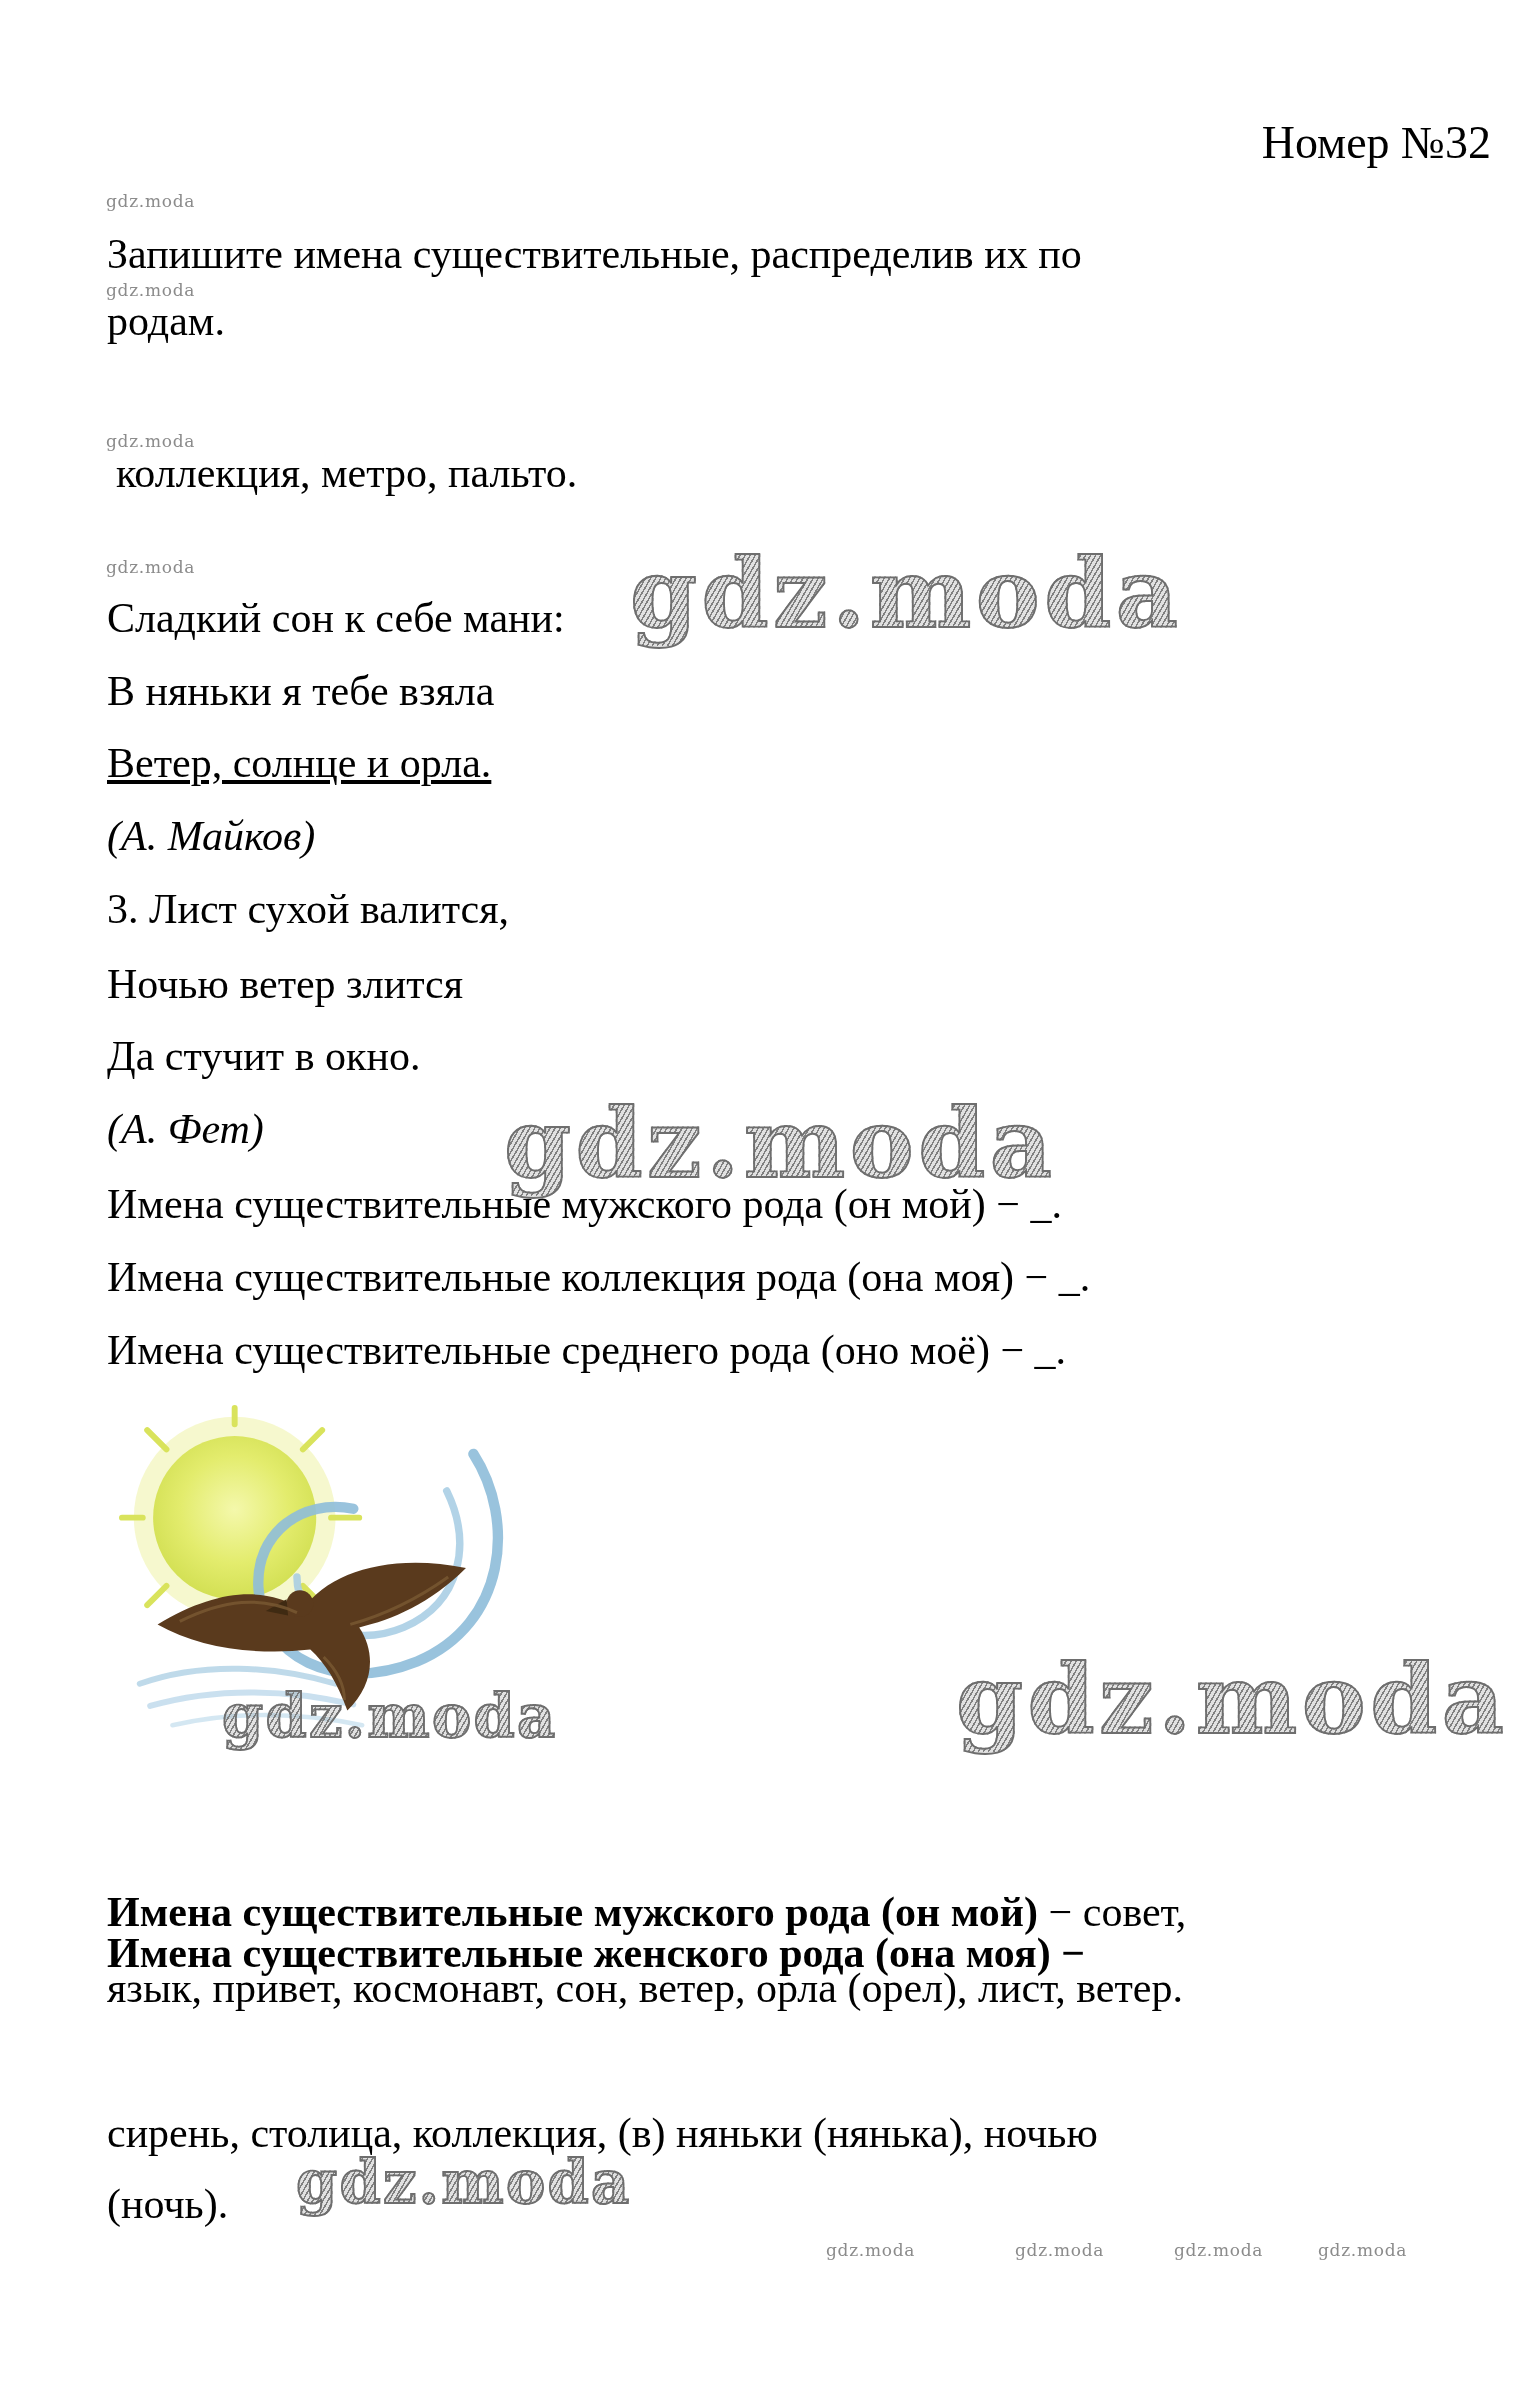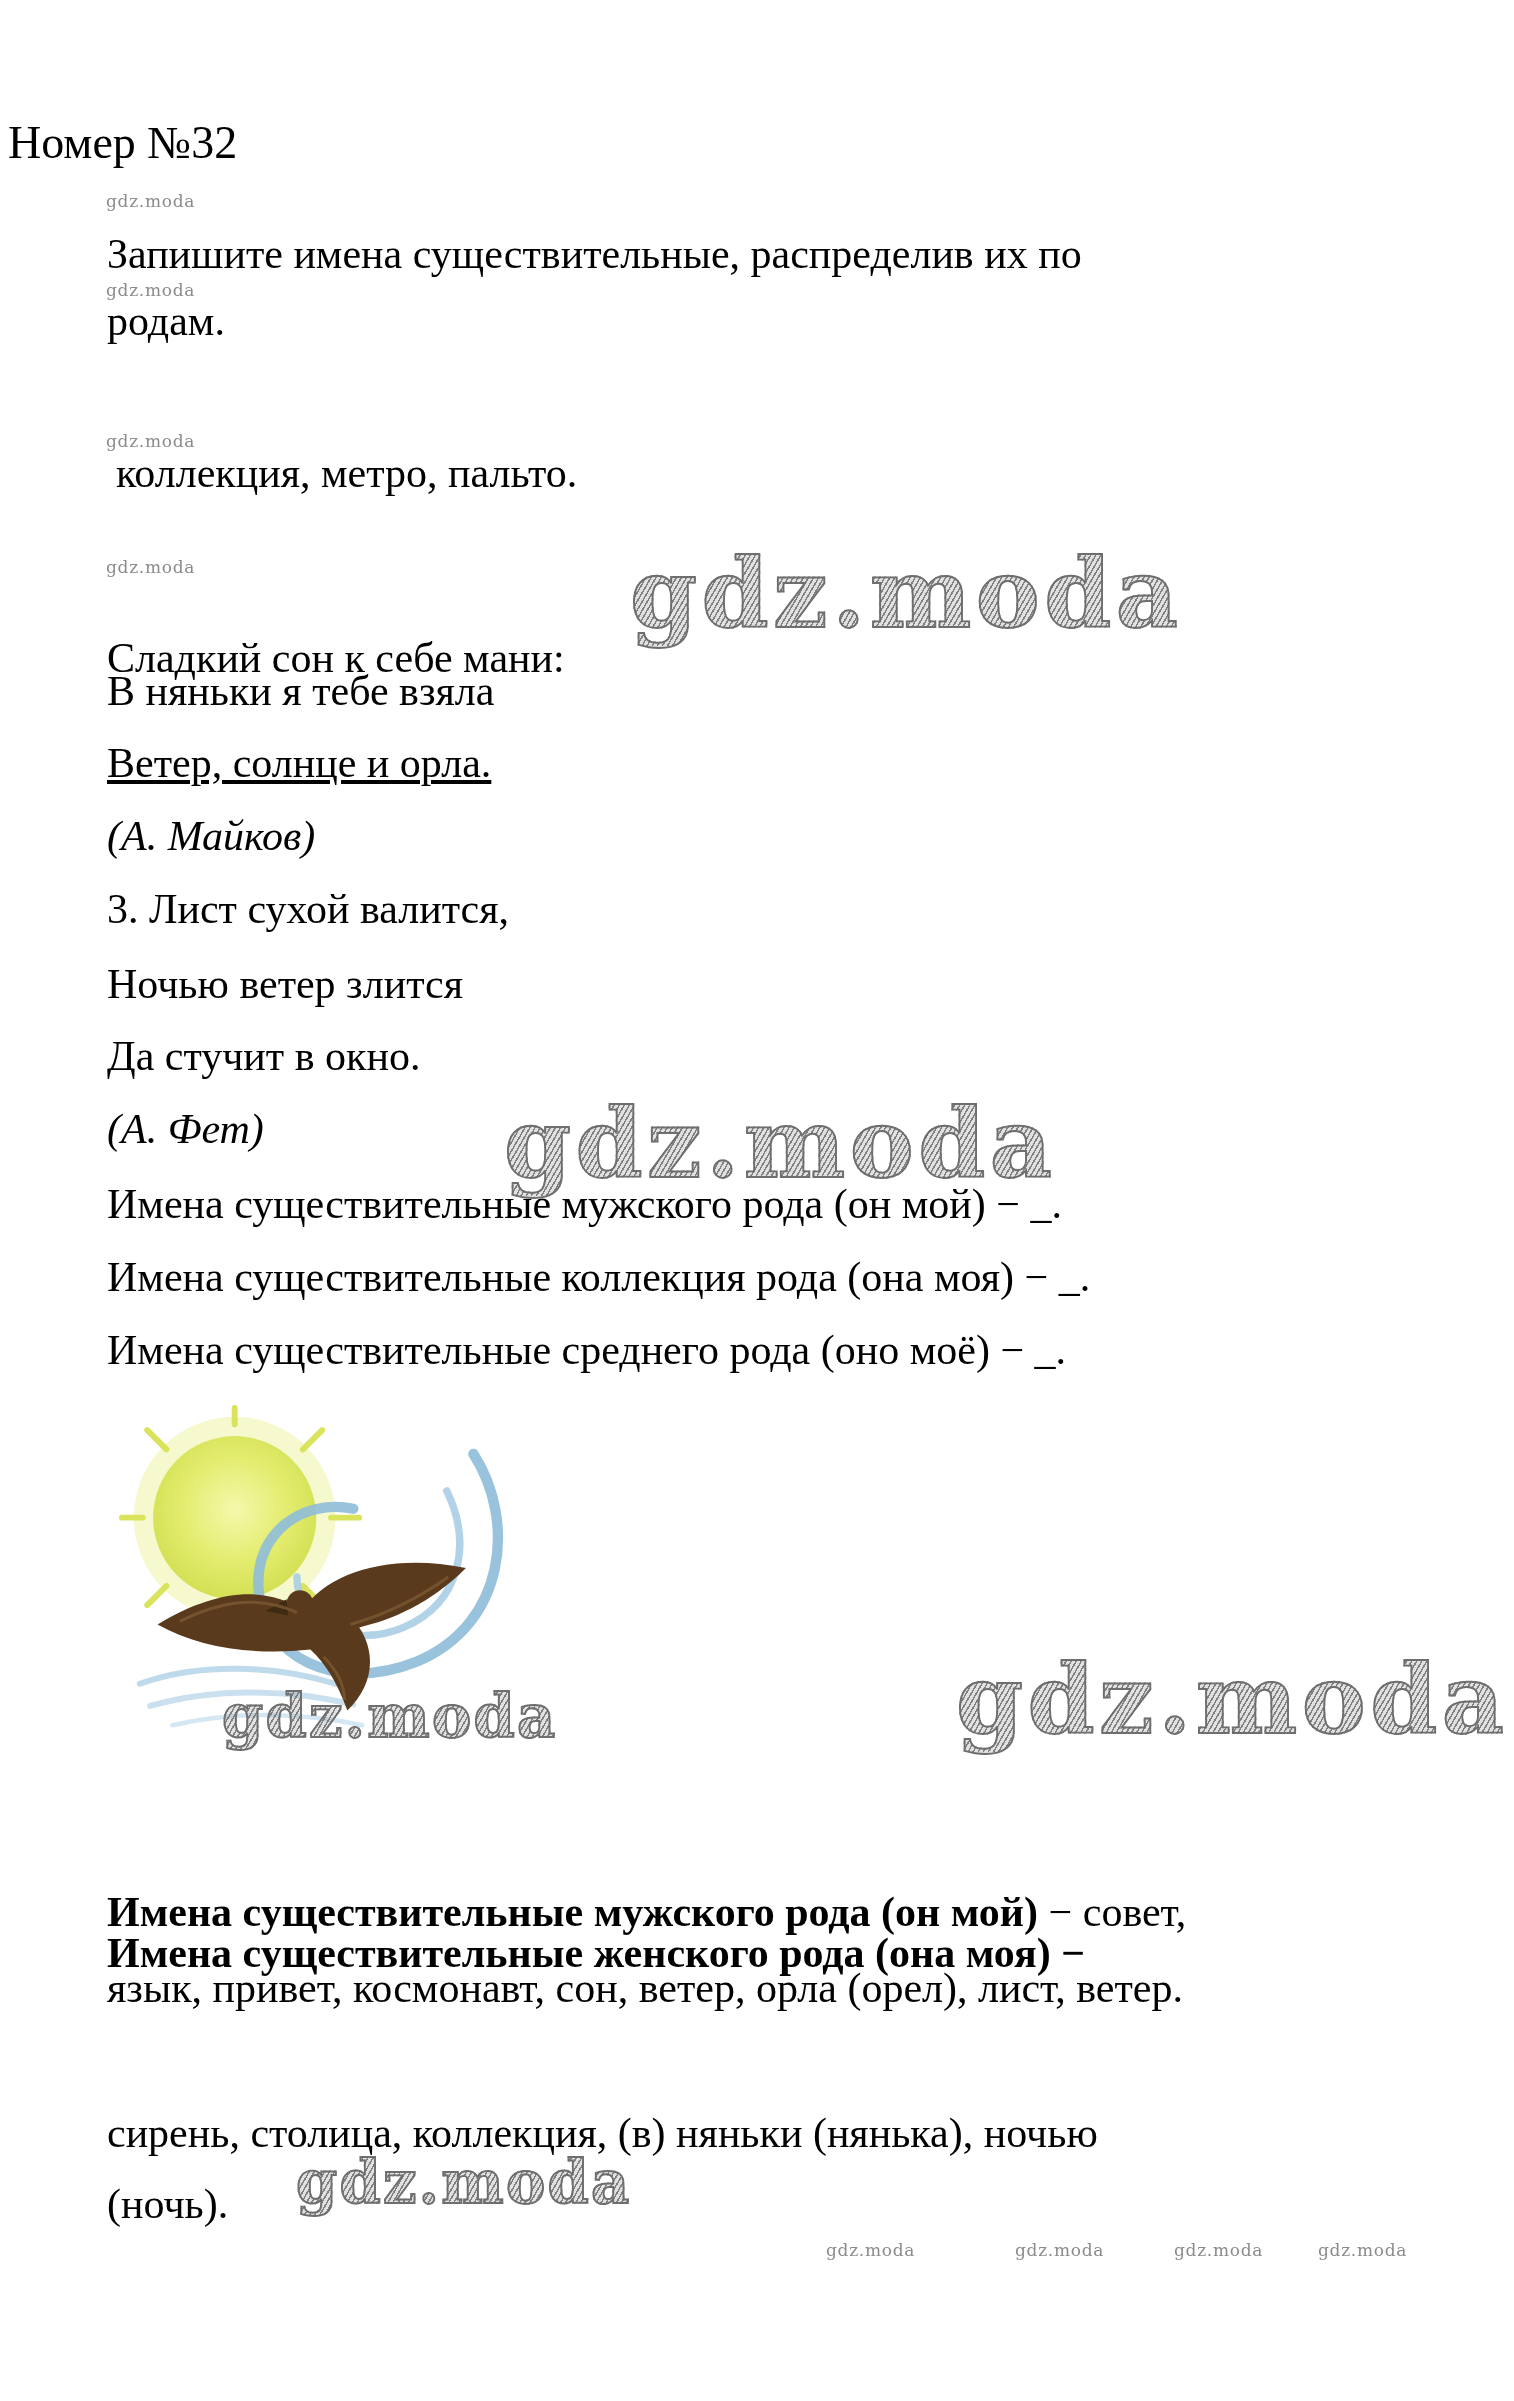--- a/index.html
+++ b/index.html
@@ -12,21 +12,21 @@
     overflow:hidden;
   }
   .line{
     position:absolute;
     left:107px;
     font-size:42px;
     line-height:52px;
     white-space:nowrap;
     z-index:1;
   }
-  .center{left:8px;width:1491px;text-align:left;}
+  .center{left:0;width:1491px;text-align:right;}
   .italic{font-style:italic;}
   .bold{font-weight:bold;}
   .title{font-size:46px;}
   .wm-small{
     position:absolute;
     font-family:"DejaVu Serif", serif;
     font-size:17px;
     color:#8b8b8b;
     letter-spacing:0.7px;
     z-index:4;
@@ -62,21 +62,21 @@
   <div class="line center title" style="top:117px;">Номер №32</div>
 
   <span class="wm-small" style="left:106px;top:191px;">gdz.moda</span>
   <span class="wm-small" style="left:106px;top:280px;">gdz.moda</span>
   <span class="wm-small" style="left:106px;top:431px;">gdz.moda</span>
   <span class="wm-small" style="left:106px;top:557px;">gdz.moda</span>
 
   <div class="line" style="top:228px;">Запишите имена существительные, распределив их по</div>
   <div class="line" style="top:295px;">родам.</div>
   <div class="line" style="top:447px;margin-left:9px;">коллекция, метро, пальто.</div>
-  <div class="line" style="top:592px;margin-top:40px;">Сладкий сон к себе мани:</div>
+  <div class="line" style="top:592px;">Сладкий сон к себе мани:</div>
   <div class="line" style="top:665px;">В няньки я тебе взяла</div>
   <div class="line" style="top:737px;text-decoration:underline;">Ветер, солнце и орла.</div>
   <div class="line italic" style="top:810px;">(А. Майков)</div>
   <div class="line" style="top:883px;">3. Лист сухой валится,</div>
   <div class="line" style="top:958px;">Ночью ветер злится</div>
   <div class="line" style="top:1030px;">Да стучит в окно.</div>
   <div class="line italic" style="top:1103px;">(А. Фет)</div>
   <div class="line" style="top:1178px;">Имена существительные мужского рода (он мой) − _.</div>
   <div class="line" style="top:1251px;">Имена существительные коллекция рода (она моя) − _.</div>
   <div class="line" style="top:1324px;">Имена существительные среднего рода (оно моё) − _.</div>

